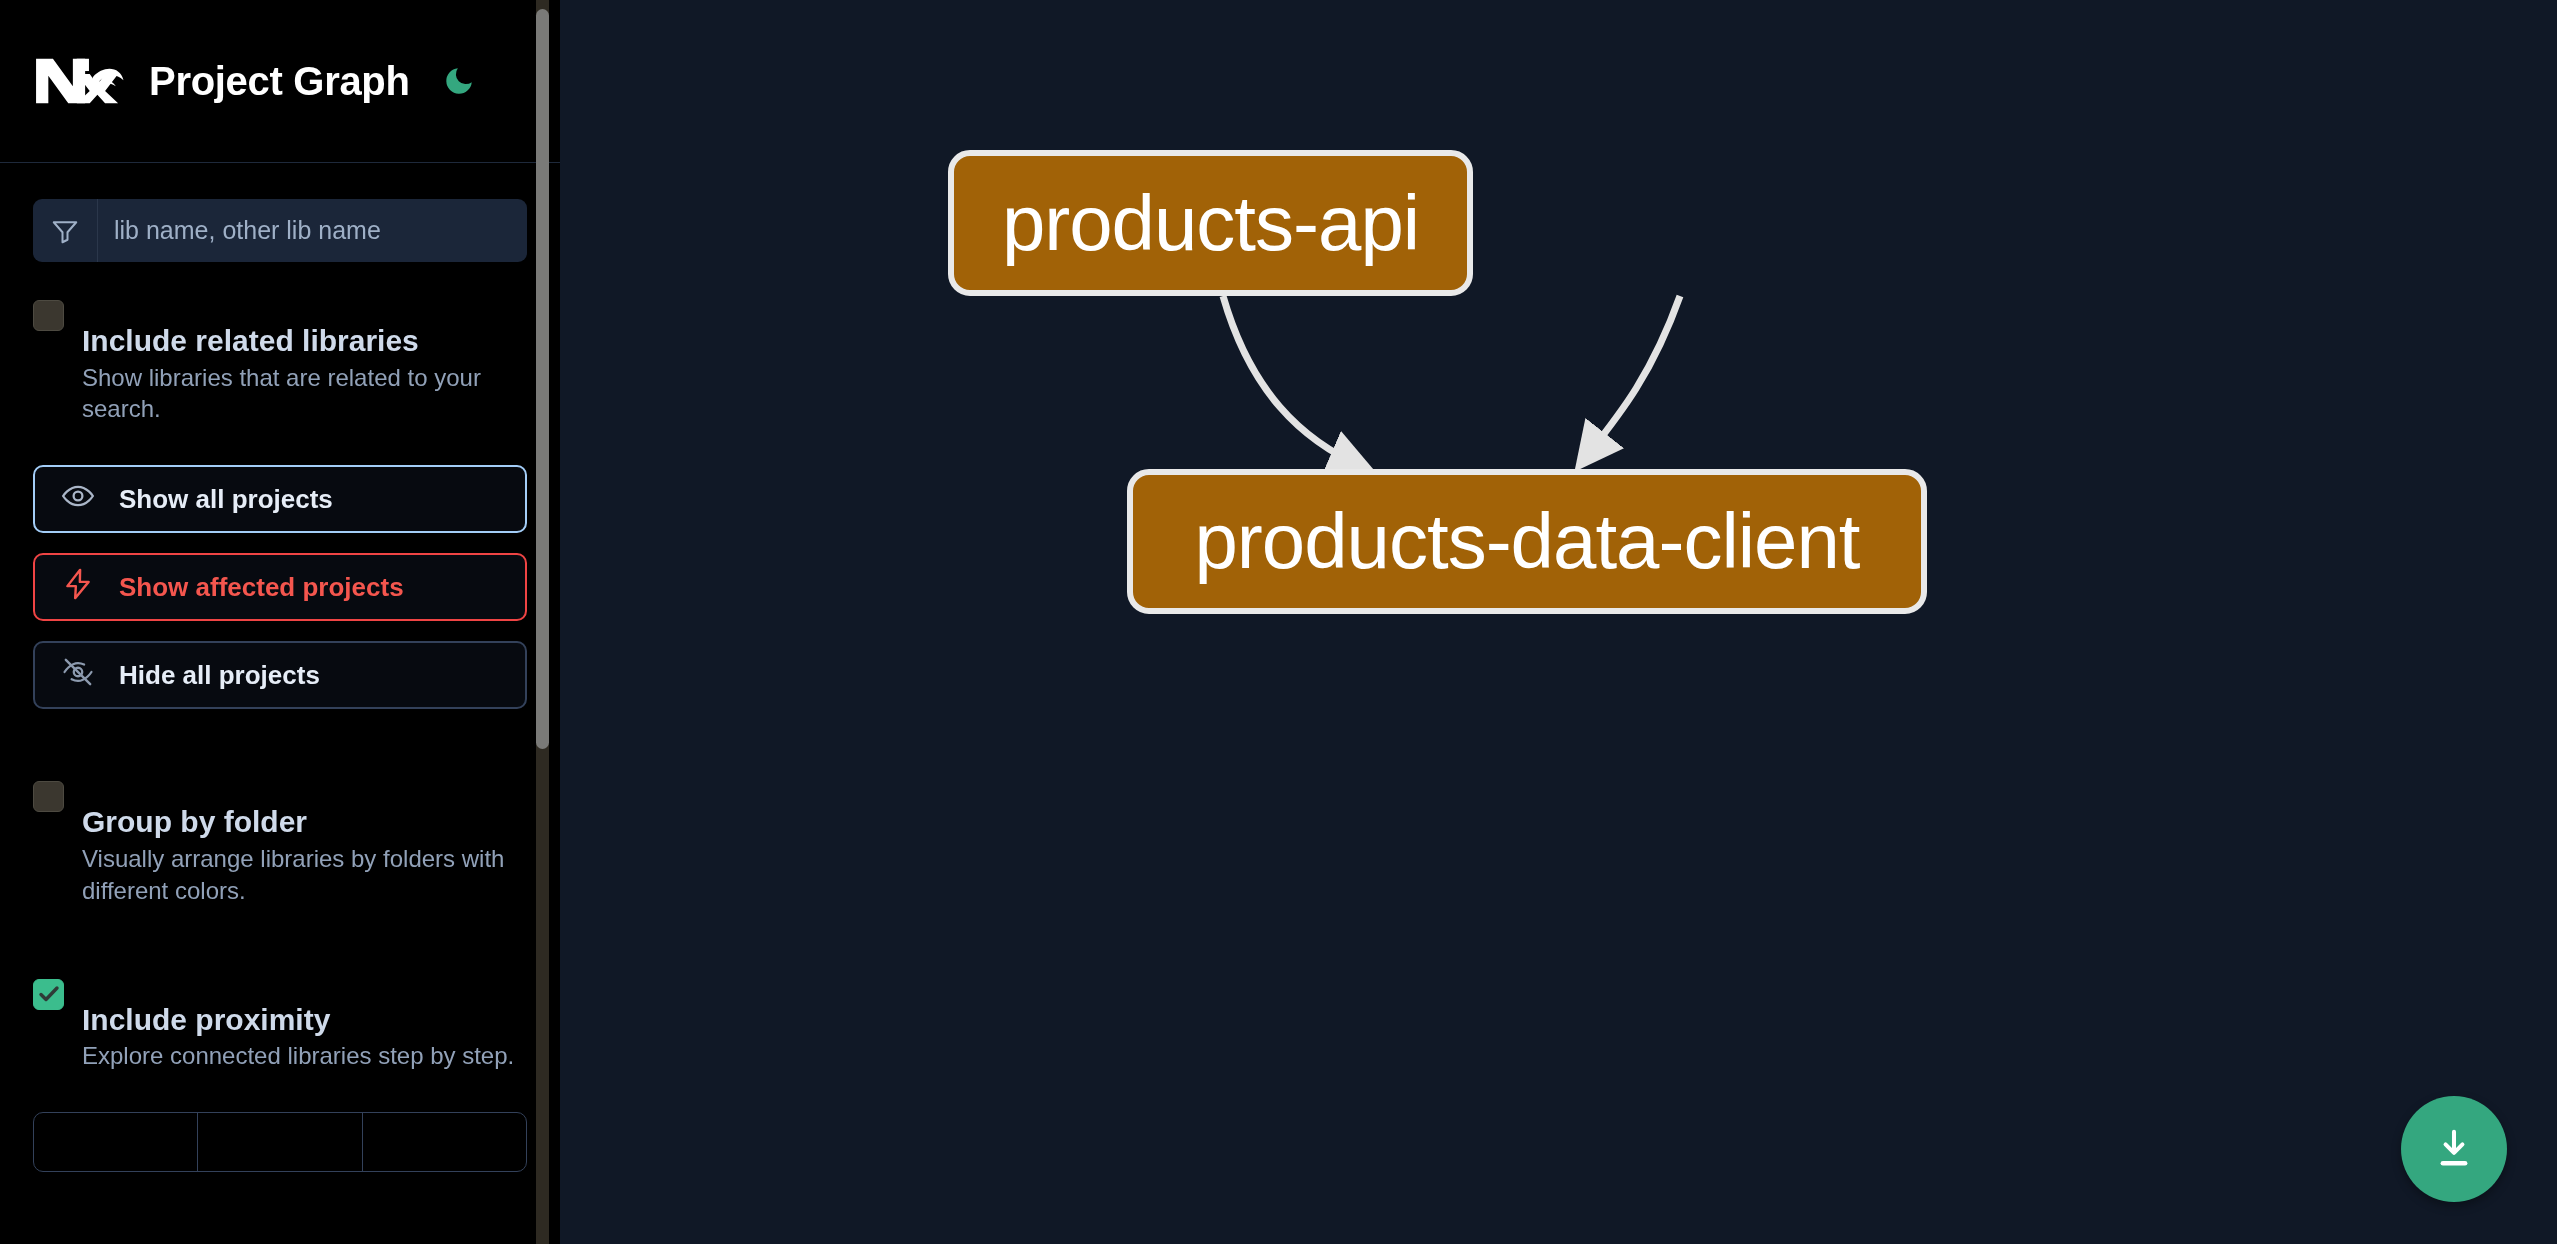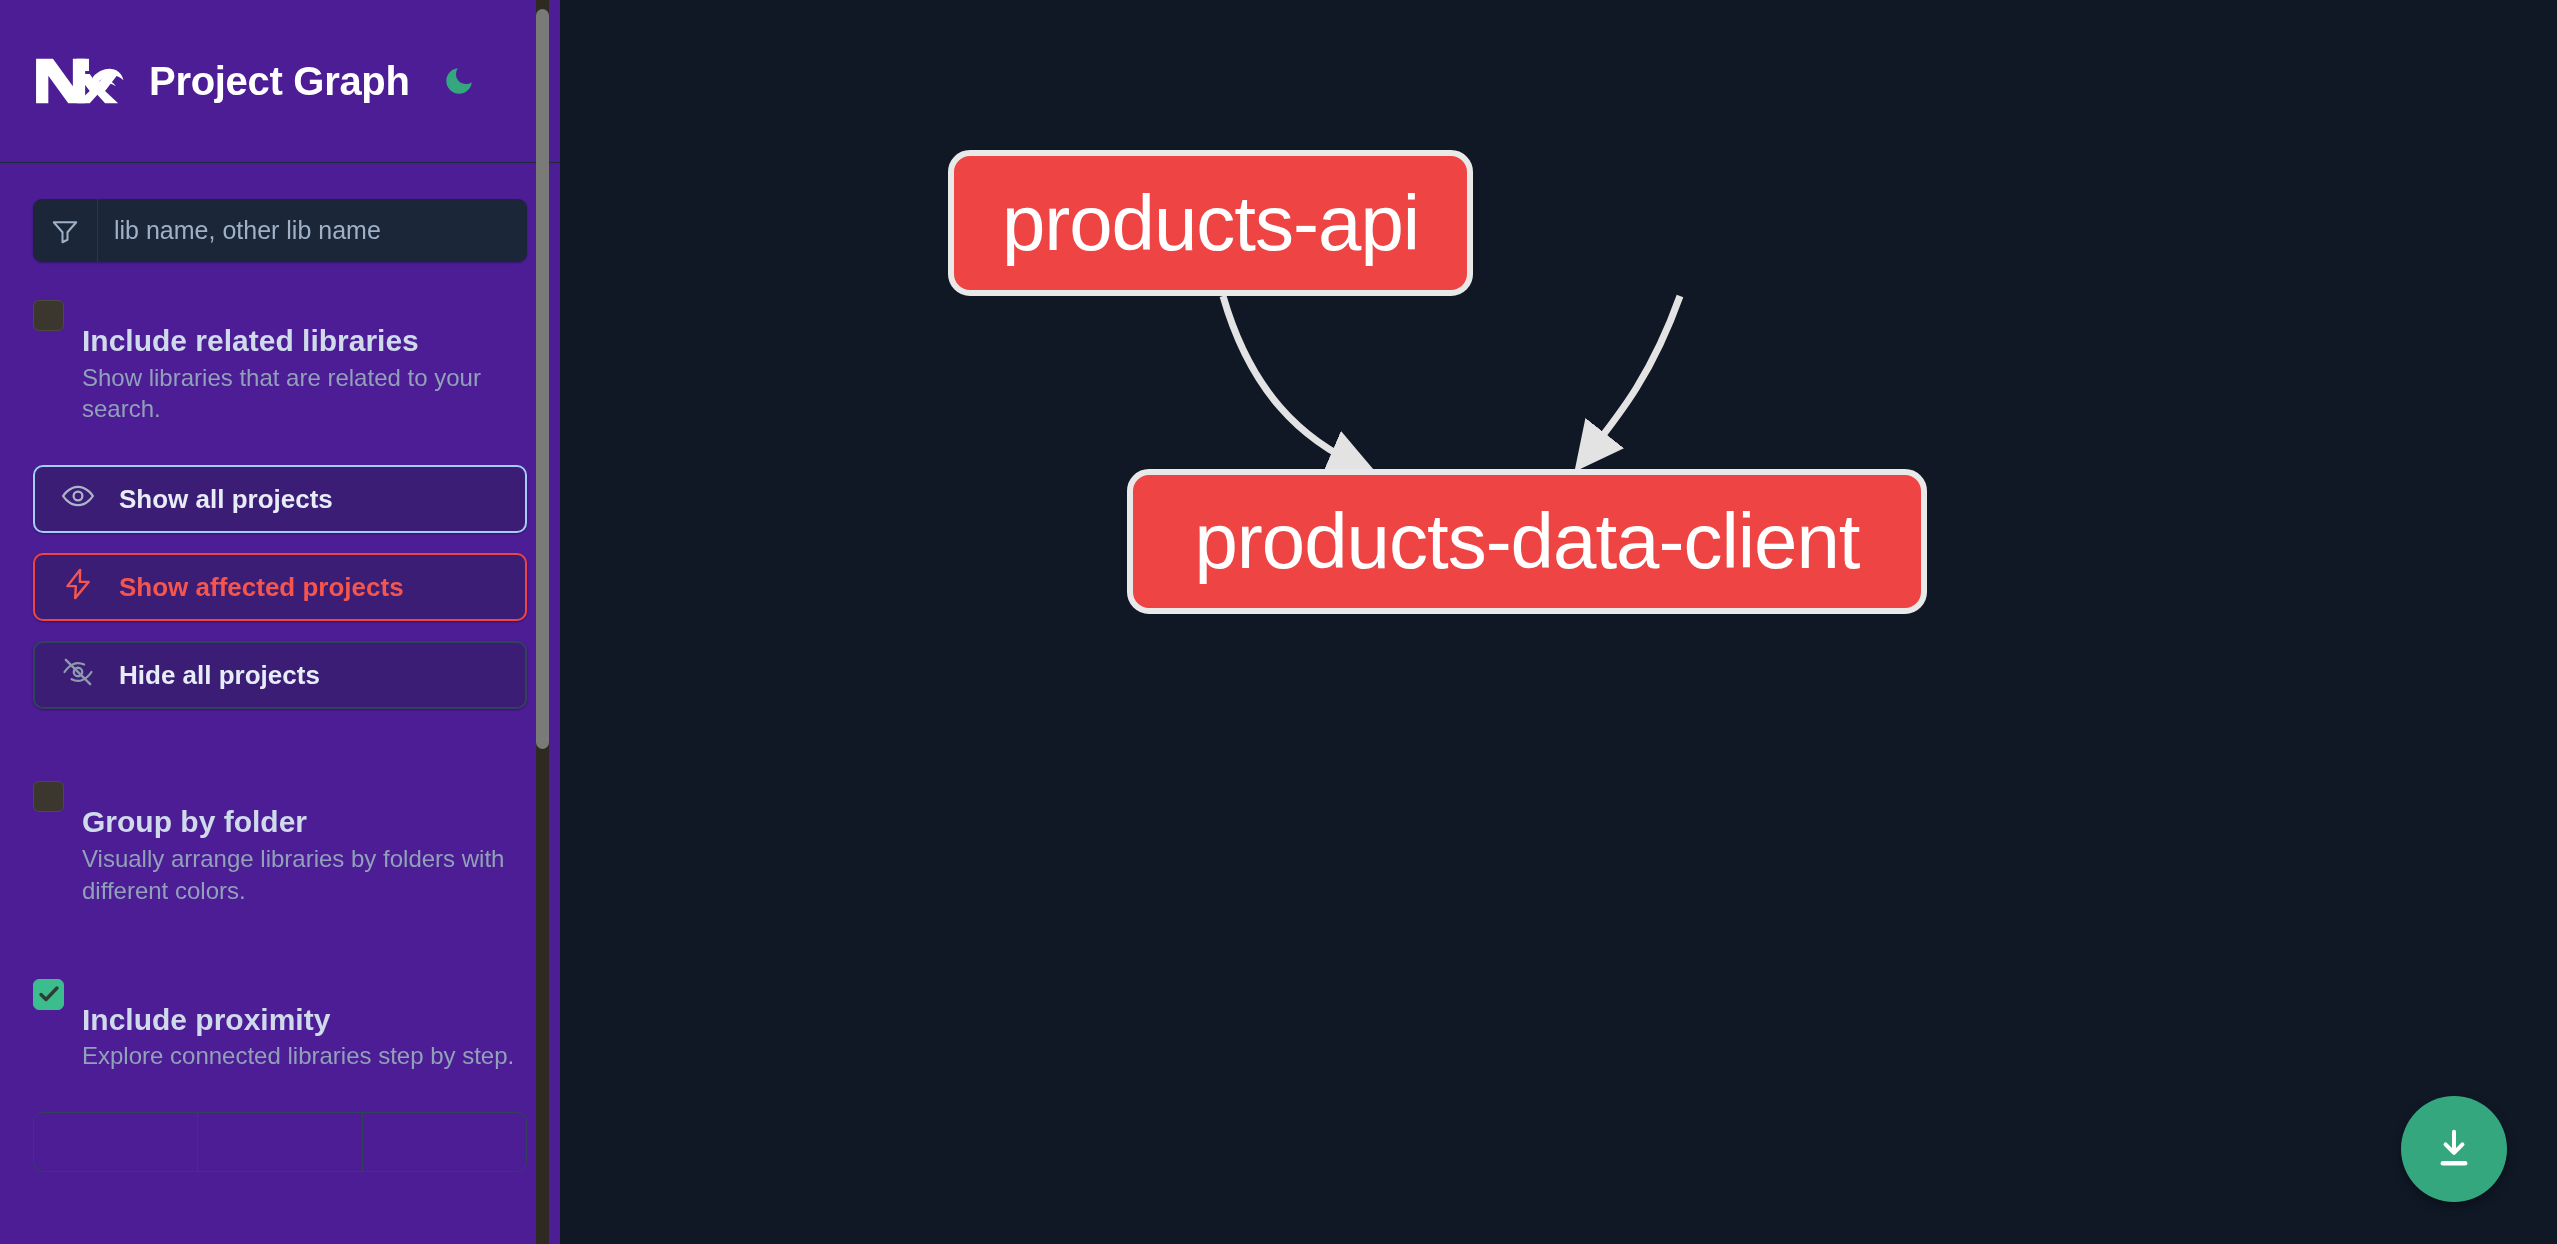--- a/index.html
+++ b/index.html
@@ -9,21 +9,21 @@
     background: #0f1726;
     font-family: "Liberation Sans", sans-serif;
     overflow: hidden;
   }
   #app { position: relative; width: 2557px; height: 1244px; display: flex; }
 
   
   #sidebar {
     position: relative;
     width: 560px; height: 1244px;
-    background: #4c1d95;
+    background: #000000;
     flex: 0 0 560px;
     overflow: hidden;
   }
   #sidebar-scroll {
     position: absolute; inset: 0 24px 0 0;
     width: 560px;
   }
   .sb-header {
     height: 163px;
     display: flex; align-items: center;
@@ -126,21 +126,21 @@
   
   #canvas {
     position: relative;
     flex: 1; height: 1244px;
     background: #101826;
     overflow: hidden;
   }
   #edges { position: absolute; inset: 0; width: 100%; height: 100%; }
   .gnode {
     position: absolute;
-    background: #ef4444;
+    background: #a16207;
     border: 6px solid #e9e9e9;
     border-radius: 22px;
     display: flex; align-items: center; justify-content: center;
     color: #ffffff;
     font-size: 78px;
     letter-spacing: -1px;
     cursor: pointer;
     white-space: nowrap;
   }
 

